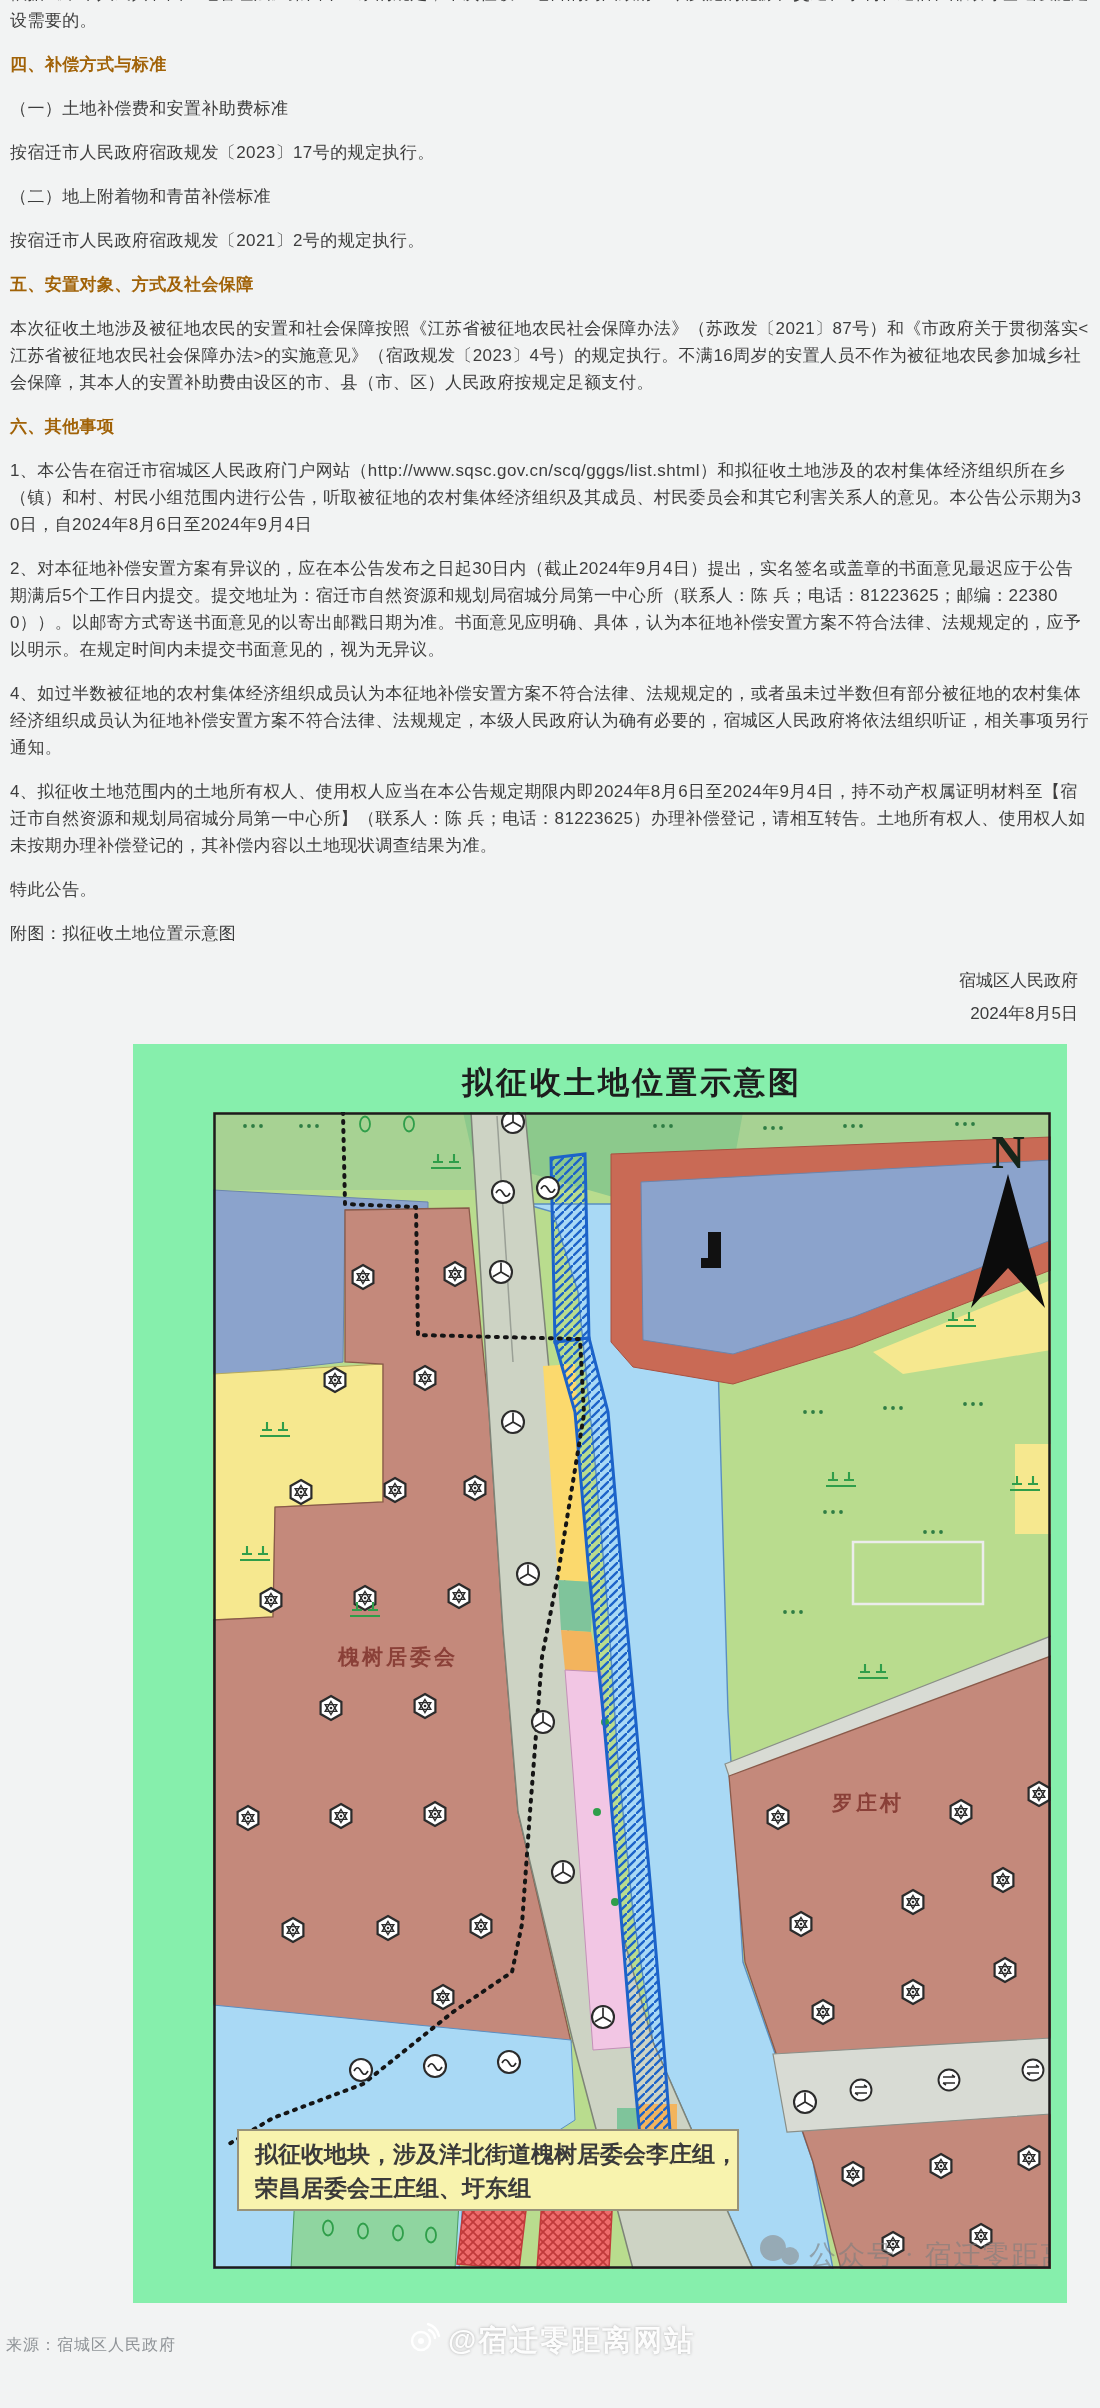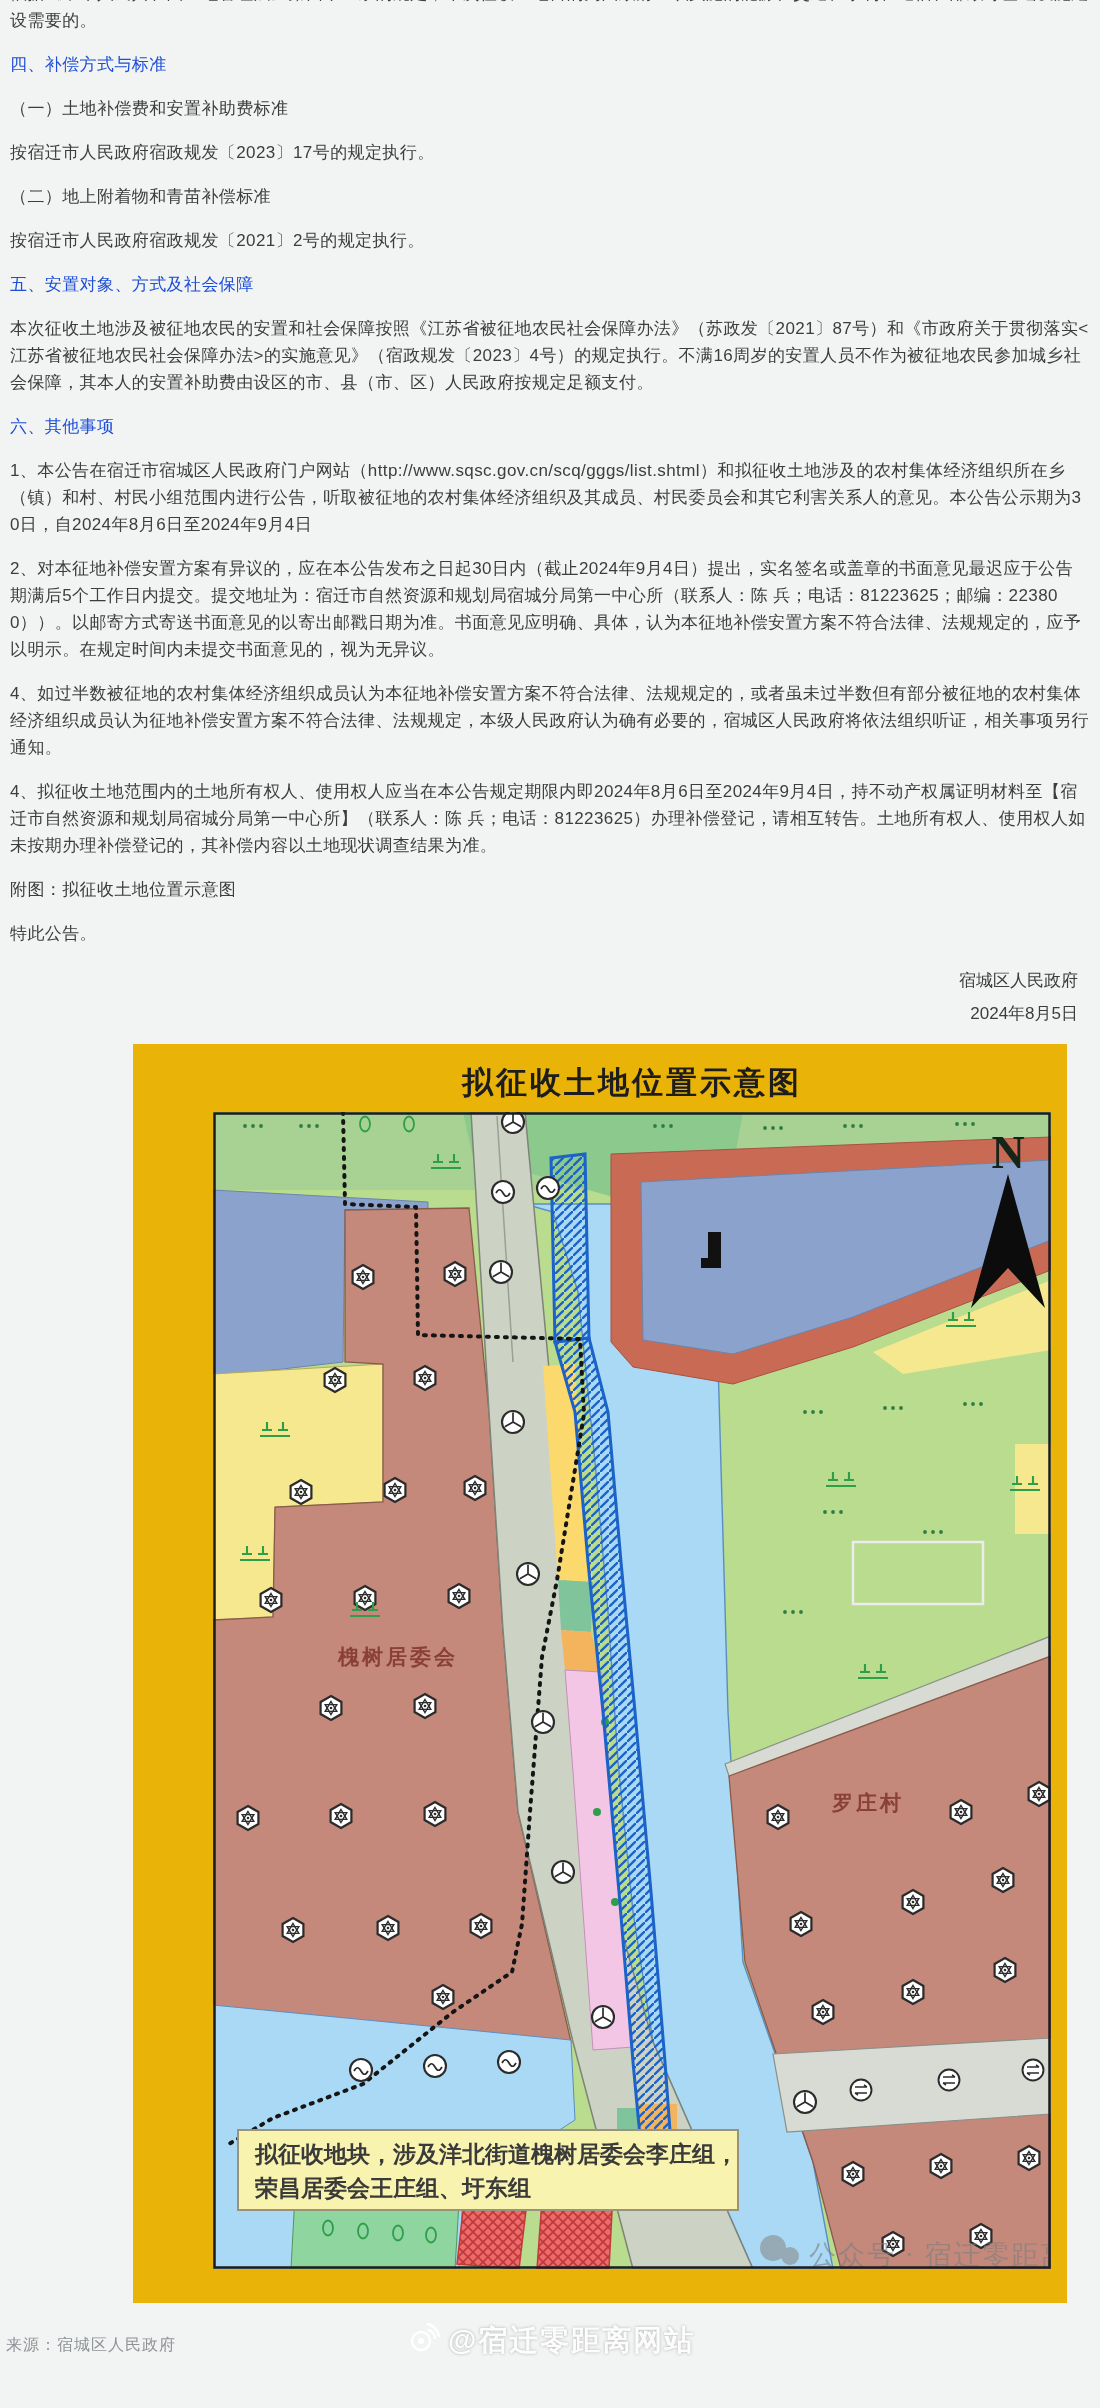--- a/index.html
+++ b/index.html
@@ -7,25 +7,25 @@
     width:1100px;height:2408px;overflow:hidden;position:relative;
     background:#f2f3f3;
     font-family:"Liberation Sans",sans-serif;
     color:#3d3d3d;
   }
   .doc{padding:0 10px;}
   .doc p,.doc h3{
     font-size:17px;line-height:27px;margin:17px 0;font-weight:400;
     letter-spacing:.4px;word-break:break-all;
   }
-  .doc h3{font-weight:400;color:#1d4ed8;}
+  .doc h3{font-weight:700;color:#a16207;}
   .doc p.clip-top{margin-top:-20px;}
   .sig{ text-align:right;padding-right:12px;font-size:17px;line-height:33px;margin-top:14px;}
   .figure{
-    background:#eab308;width:934px;margin:14px 0 0 133px;
+    background:#86efac;width:934px;margin:14px 0 0 133px;
     padding:14px 0 30px 0;position:relative;
   }
   .map-title{
     width:838px;margin-left:80px;text-align:center;
     font-family:"Liberation Serif",serif;font-weight:700;
     font-size:31px;letter-spacing:3px;color:#1d1d1d;padding:4px 0 8px 0;
   }
   .map-wrap{width:838px;margin-left:80px;}
   .footer{position:relative;height:62px;}
   .src{position:absolute;left:6px;top:32px;font-size:16px;color:#8f9397;letter-spacing:1px;}
@@ -50,22 +50,22 @@
 
   <h3>五、安置对象、方式及社会保障</h3>
   <p>本次征收土地涉及被征地农民的安置和社会保障按照《江苏省被征地农民社会保障办法》（苏政发〔2021〕87号）和《市政府关于贯彻落实&lt;江苏省被征地农民社会保障办法&gt;的实施意见》（宿政规发〔2023〕4号）的规定执行。不满16周岁的安置人员不作为被征地农民参加城乡社会保障，其本人的安置补助费由设区的市、县（市、区）人民政府按规定足额支付。</p>
 
   <h3>六、其他事项</h3>
   <p>1、本公告在宿迁市宿城区人民政府门户网站（http://www.sqsc.gov.cn/scq/gggs/list.shtml）和拟征收土地涉及的农村集体经济组织所在乡（镇）和村、村民小组范围内进行公告，听取被征地的农村集体经济组织及其成员、村民委员会和其它利害关系人的意见。本公告公示期为30日，自2024年8月6日至2024年9月4日</p>
   <p>2、对本征地补偿安置方案有异议的，应在本公告发布之日起30日内（截止2024年9月4日）提出，实名签名或盖章的书面意见最迟应于公告期满后5个工作日内提交。提交地址为：宿迁市自然资源和规划局宿城分局第一中心所（联系人：陈 兵；电话：81223625；邮编：223800））。以邮寄方式寄送书面意见的以寄出邮戳日期为准。书面意见应明确、具体，认为本征地补偿安置方案不符合法律、法规规定的，应予以明示。在规定时间内未提交书面意见的，视为无异议。</p>
   <p>4、如过半数被征地的农村集体经济组织成员认为本征地补偿安置方案不符合法律、法规规定的，或者虽未过半数但有部分被征地的农村集体经济组织成员认为征地补偿安置方案不符合法律、法规规定，本级人民政府认为确有必要的，宿城区人民政府将依法组织听证，相关事项另行通知。</p>
   <p>4、拟征收土地范围内的土地所有权人、使用权人应当在本公告规定期限内即2024年8月6日至2024年9月4日，持不动产权属证明材料至【宿迁市自然资源和规划局宿城分局第一中心所】（联系人：陈 兵；电话：81223625）办理补偿登记，请相互转告。土地所有权人、使用权人如未按期办理补偿登记的，其补偿内容以土地现状调查结果为准。</p>
 
+  <p>特此公告。</p>
   <p>附图：拟征收土地位置示意图</p>
-  <p>特此公告。</p>
 
   <div class="sig">
     <div>宿城区人民政府</div>
     <div>2024年8月5日</div>
   </div>
 </div>
 
 <div class="figure">
   <div class="map-title">拟征收土地位置示意图</div>
   <div class="map-wrap">

